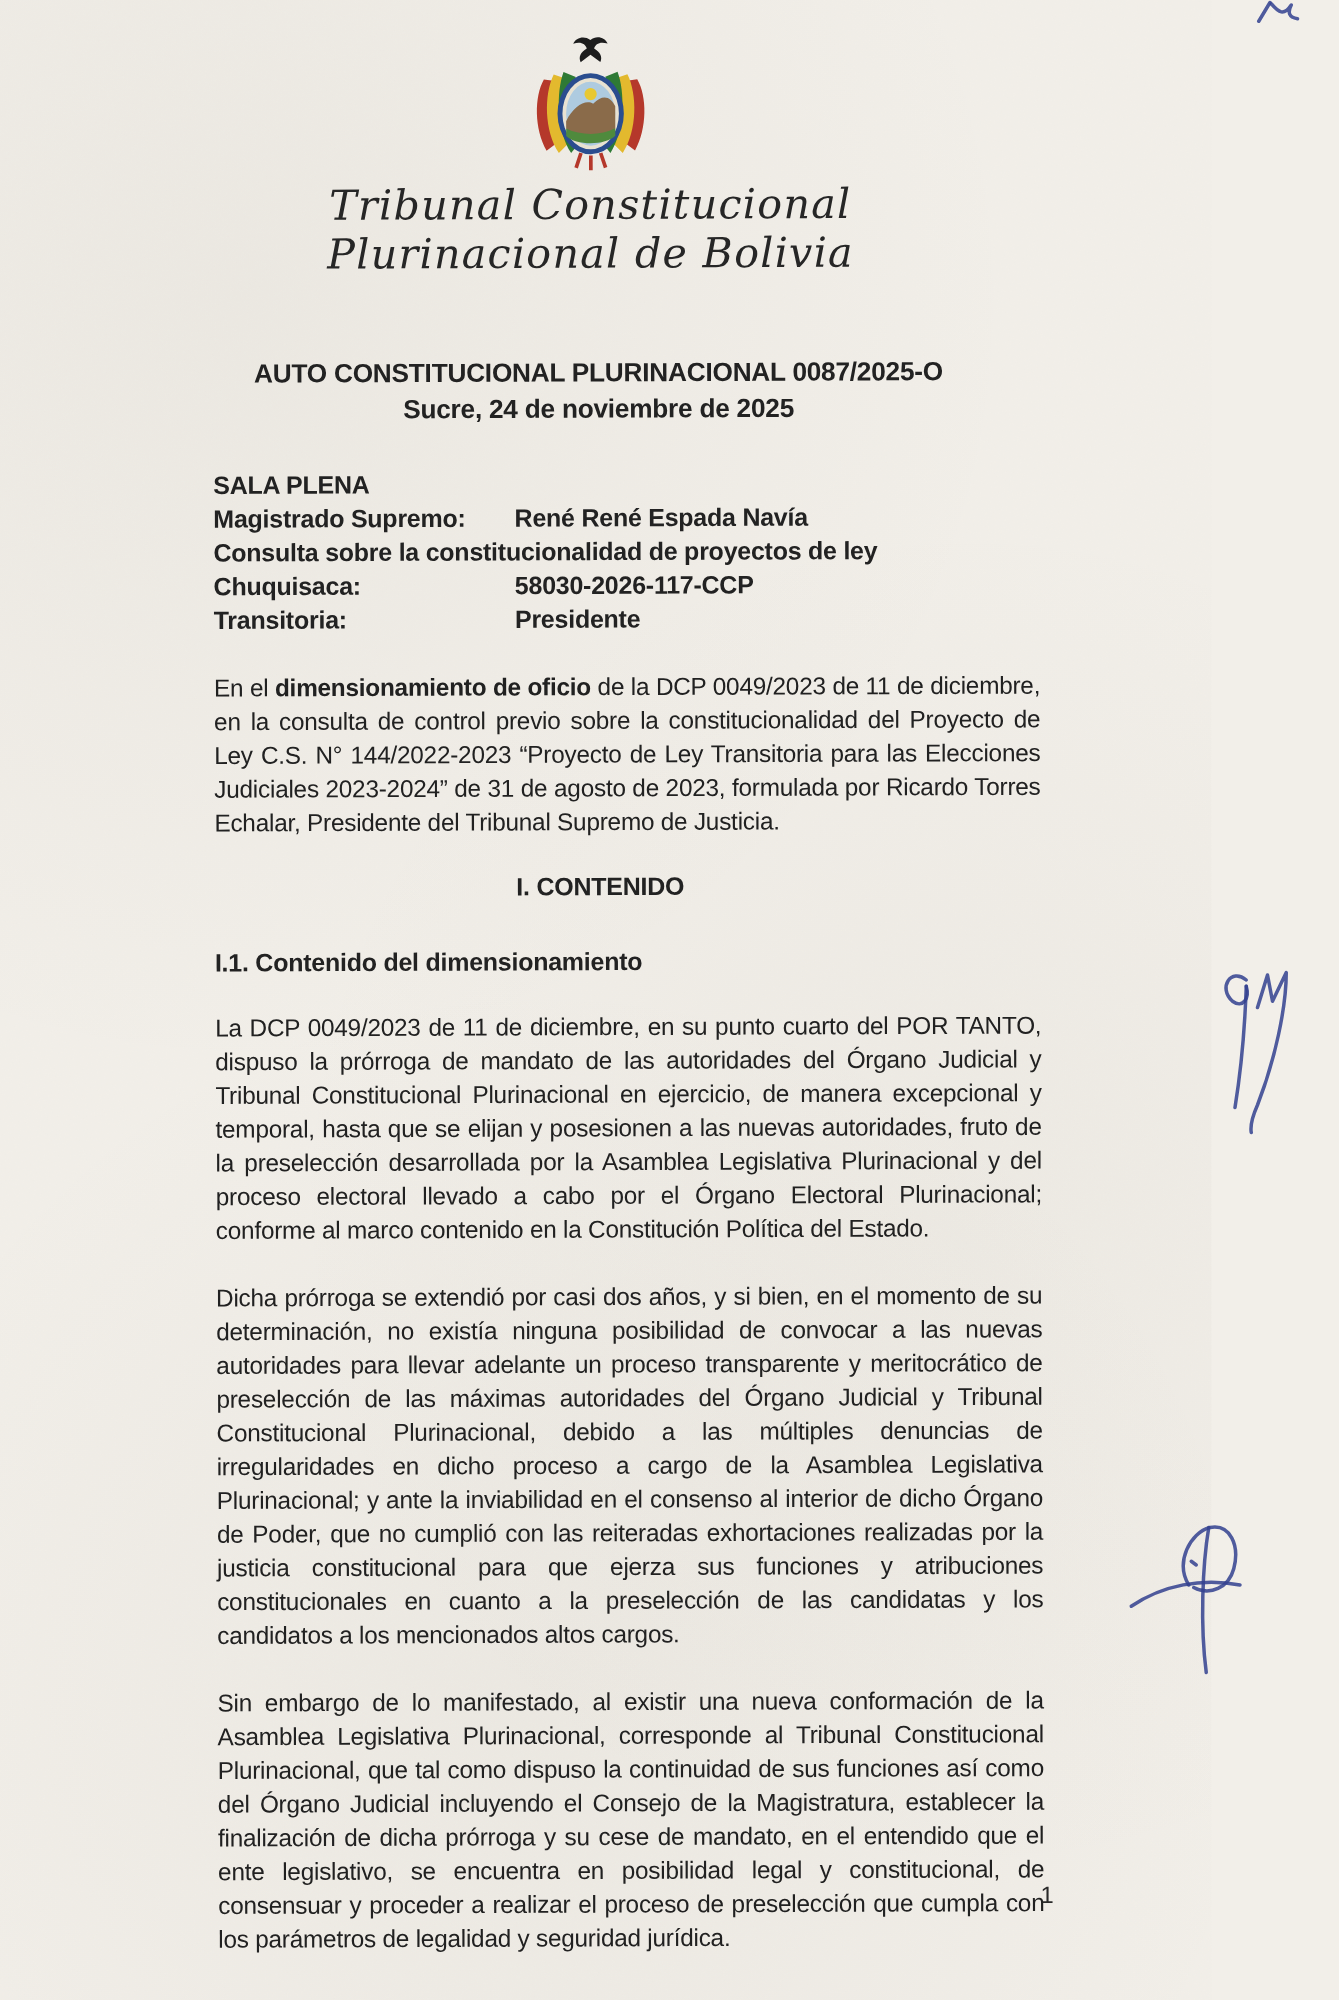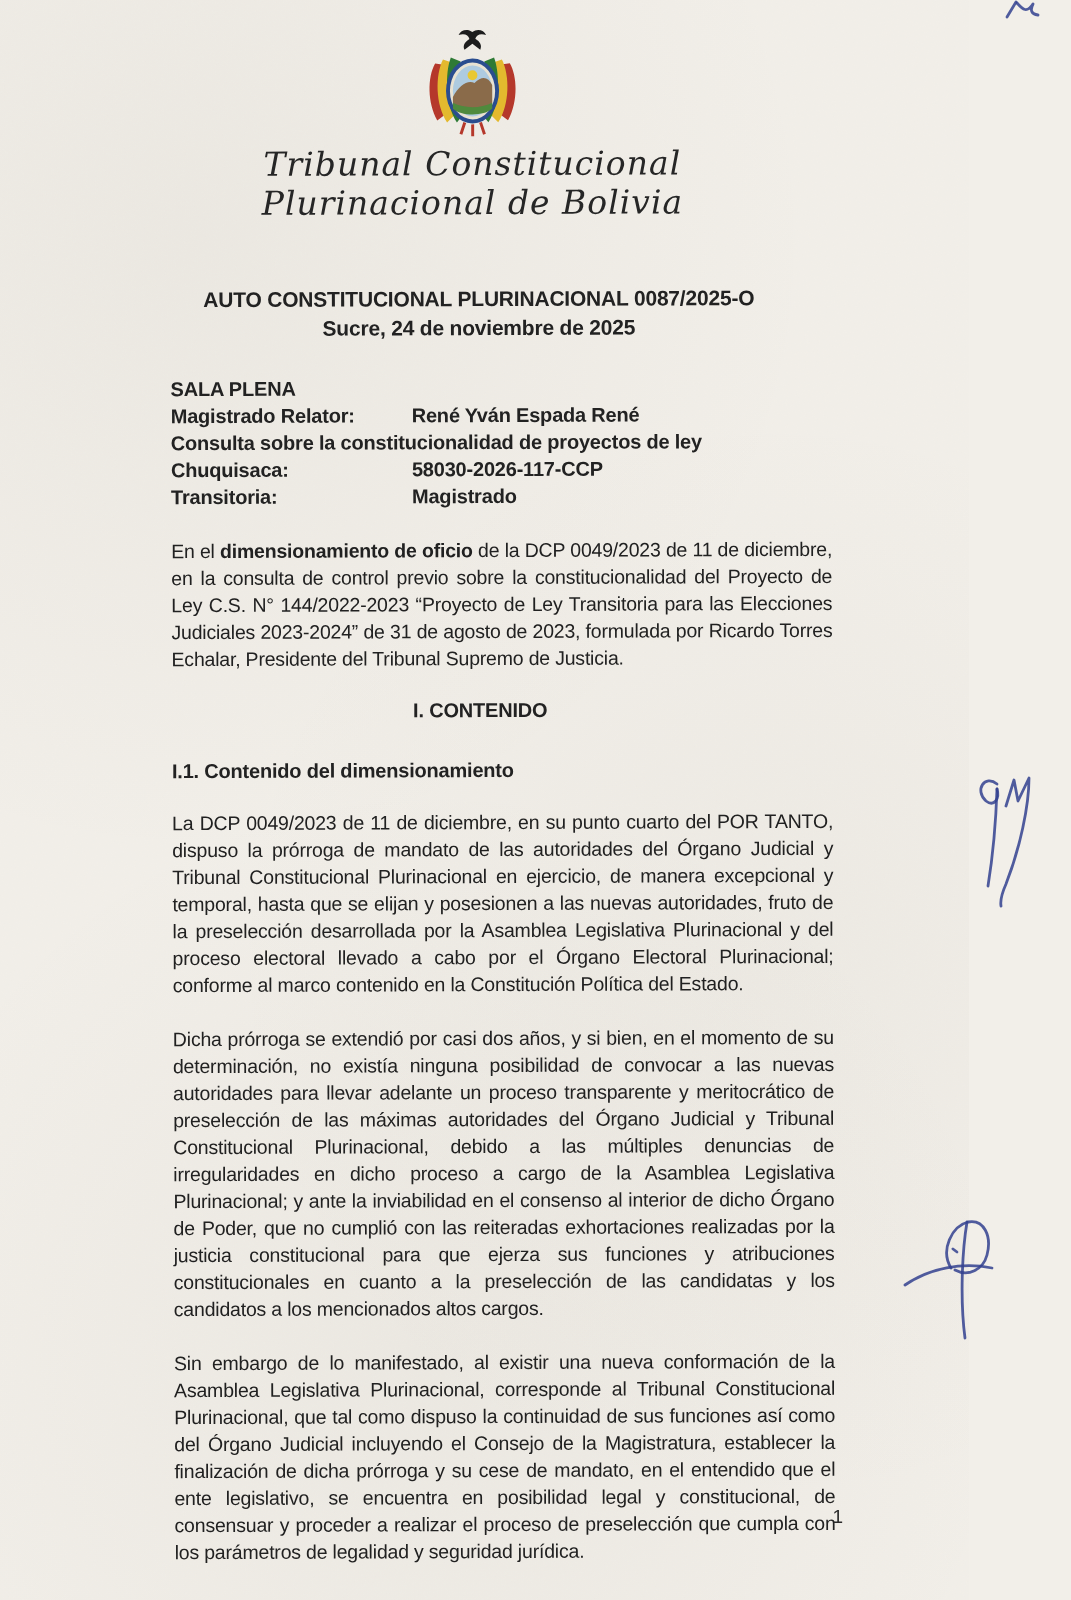--- a/index.html
+++ b/index.html
@@ -86,28 +86,28 @@
     <div class="letterhead">Tribunal Constitucional Plurinacional de Bolivia</div>
 
     <div class="title-block">
       <div>AUTO CONSTITUCIONAL PLURINACIONAL 0087/2025-O</div>
       <div>Sucre, 24 de noviembre de 2025</div>
     </div>
 
     <div class="case-block">
       <div>SALA PLENA</div>
       <div class="case-row">
-        <span class="lbl">Magistrado Relator:</span><span class="val">René Yván Espada René</span>
+        <span class="lbl">Magistrado Supremo:</span><span class="val">René René Espada Navía</span>
       </div>
       <div>Consulta sobre la constitucionalidad de proyectos de ley</div>
       <div class="case-row">
         <span class="lbl">Chuquisaca:</span><span class="val">58030-2026-117-CCP</span>
       </div>
       <div class="case-row">
-        <span class="lbl">Transitoria:</span><span class="val">Magistrado</span>
+        <span class="lbl">Transitoria:</span><span class="val">Presidente</span>
       </div>
     </div>
 
     <p class="body"><span>En el </span><b>dimensionamiento de oficio</b><span> de la DCP 0049/2023 de 11 de diciembre, en la consulta de control previo sobre la constitucionalidad del Proyecto de Ley C.S. N° 144/2022-2023 “Proyecto de Ley Transitoria para las Elecciones Judiciales 2023-2024” de 31 de agosto de 2023, formulada por Ricardo Torres Echalar, Presidente del Tribunal Supremo de Justicia.</span></p>
 
     <h2 class="sec">I. CONTENIDO</h2>
 
     <h3 class="sec">I.1. Contenido del dimensionamiento</h3>
 
     <p class="body">La DCP 0049/2023 de 11 de diciembre, en su punto cuarto del POR TANTO, dispuso la prórroga de mandato de las autoridades del Órgano Judicial y Tribunal Constitucional Plurinacional en ejercicio, de manera excepcional y temporal, hasta que se elijan y posesionen a las nuevas autoridades, fruto de la preselección desarrollada por la Asamblea Legislativa Plurinacional y del proceso electoral llevado a cabo por el Órgano Electoral Plurinacional; conforme al marco contenido en la Constitución Política del Estado.</p>

